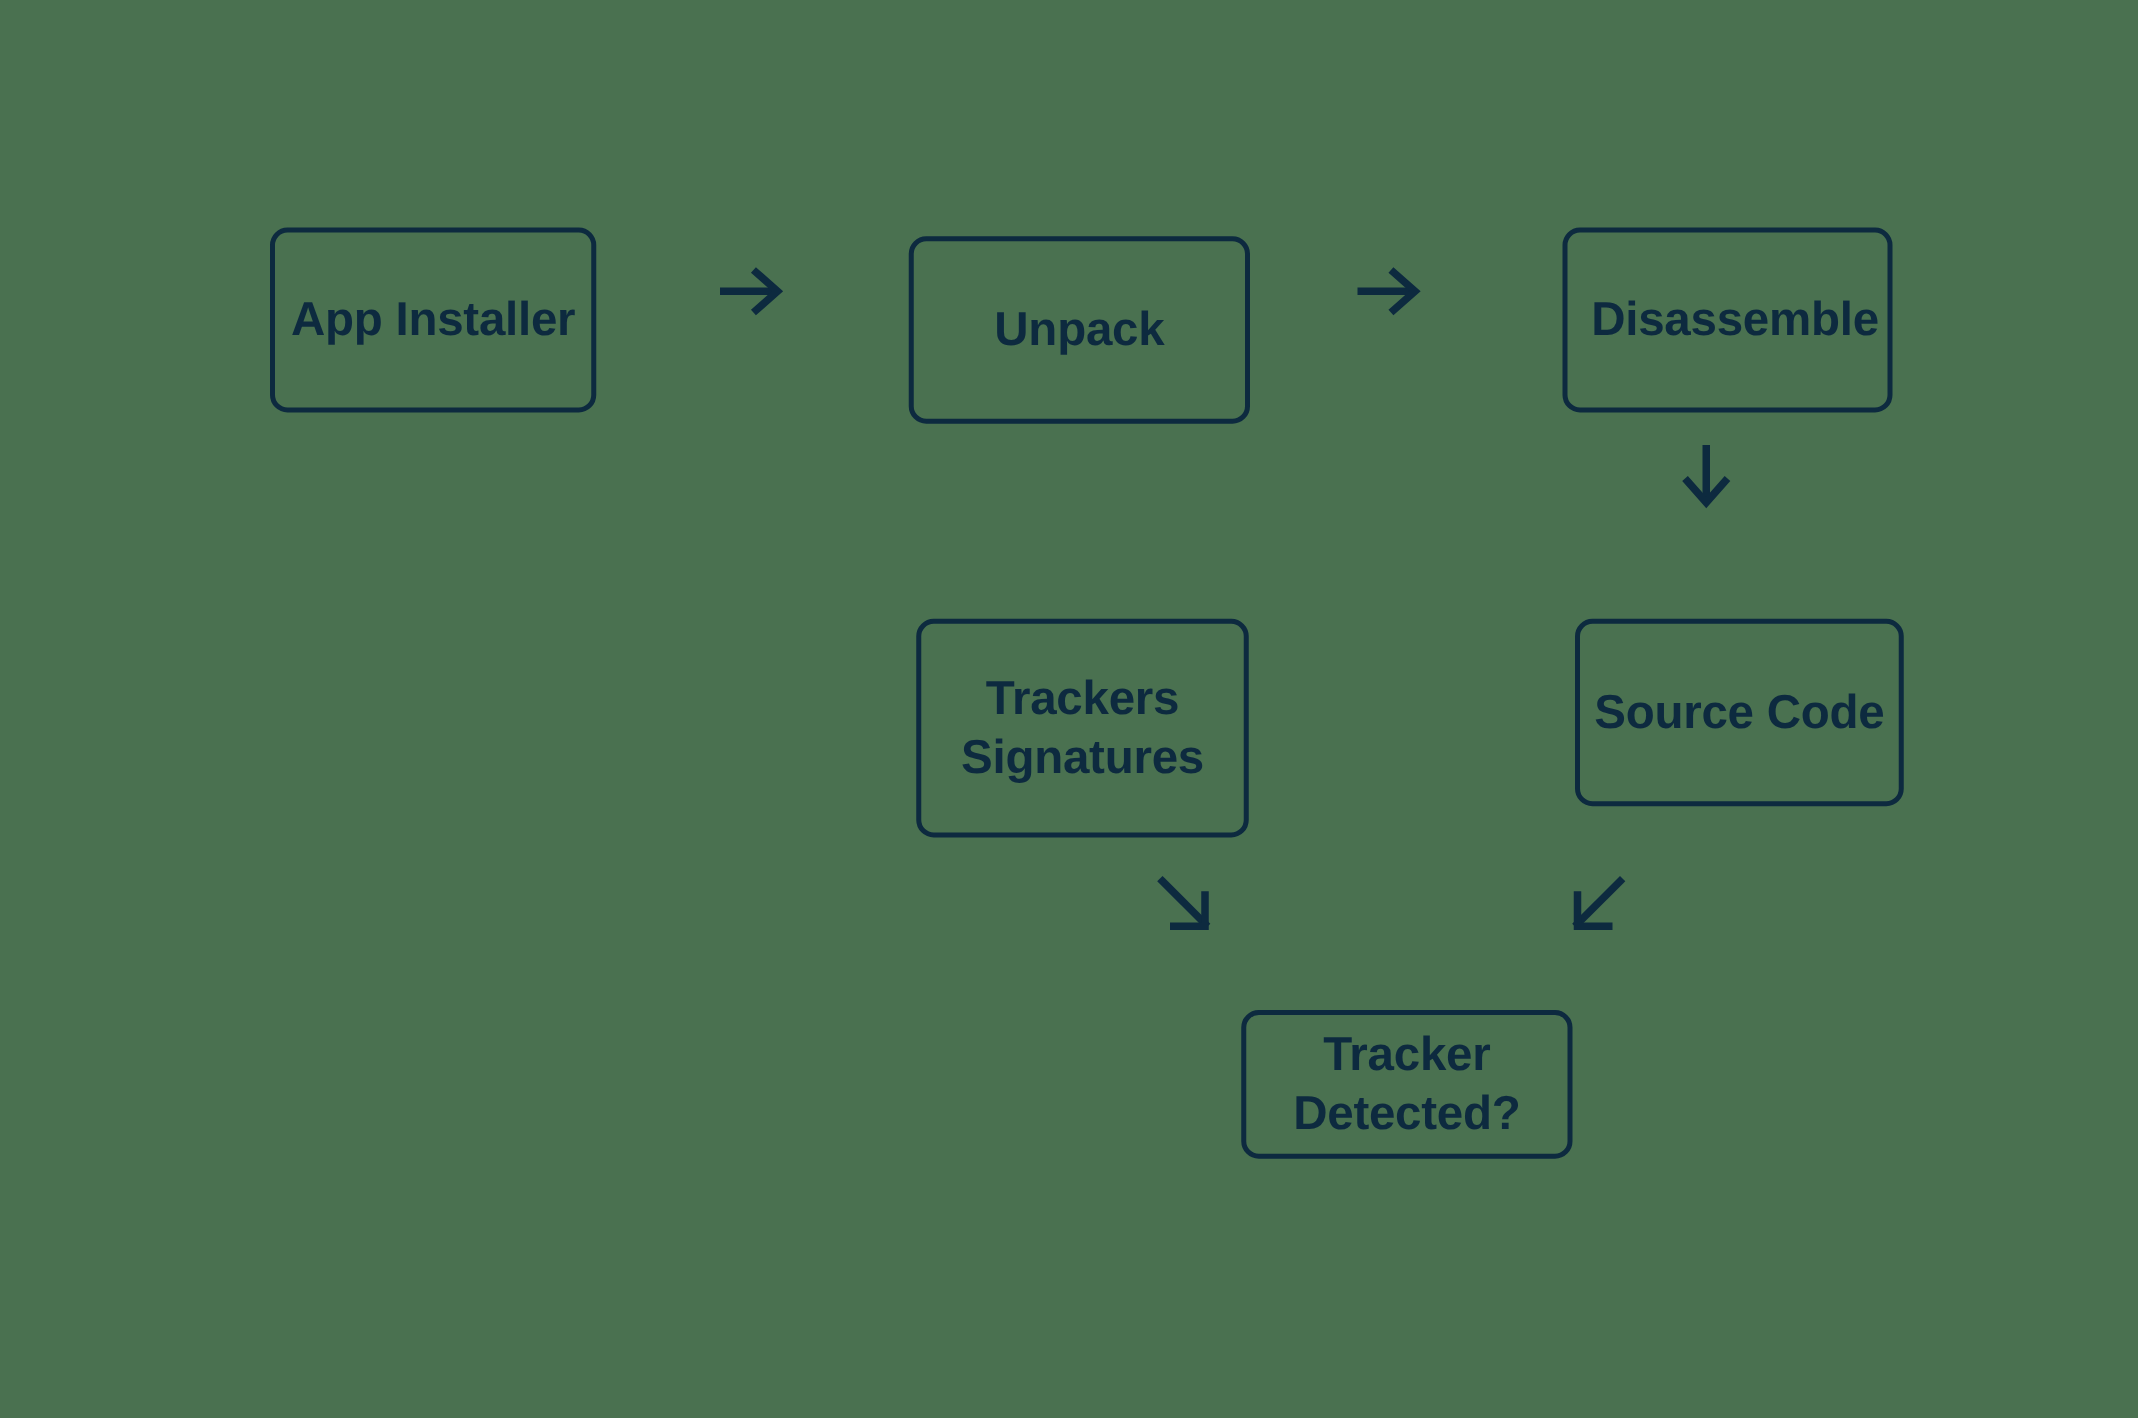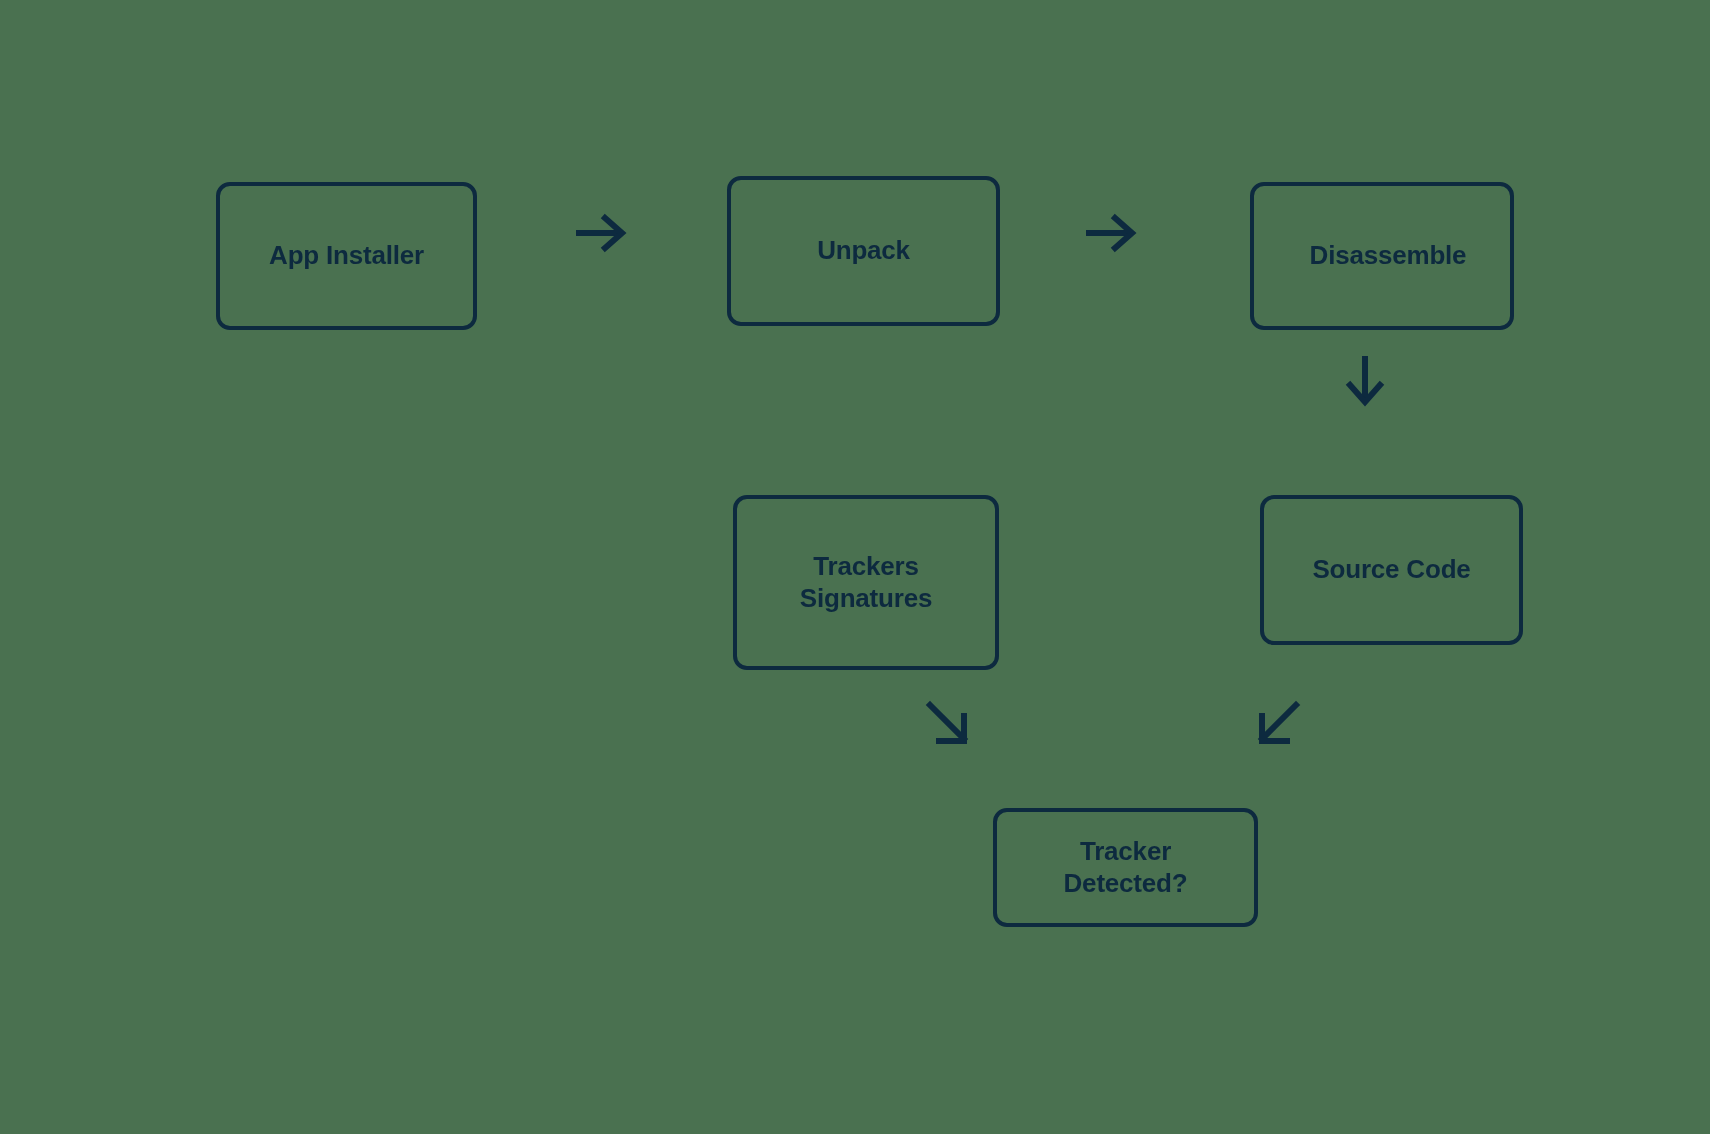--- a/index.html
+++ b/index.html
@@ -25,21 +25,21 @@
     border-radius: 14px;
     display: flex;
     align-items: center;
     justify-content: center;
     text-align: center;
   }
   .node-label {
     color: #0d2a3f;
     font-family: "Liberation Sans", sans-serif;
     font-weight: bold;
-    font-size: 26px;
+    font-size: 38px;
     line-height: 1.22;
     letter-spacing: -0.2px;
     white-space: pre-line;
     padding: 0 10px;
   }
   .arrow {
     position: absolute;
   }
   .arrow svg {
     display: block;
@@ -47,21 +47,21 @@
   }
 </style>
 </head>
 <body>
 
 <div id="canvas" style="background: rgb(74, 113, 80);">
 
 <div class="node" style="left: 216px; top: 182px; width: 261px; height: 148px; border-color: rgb(13, 42, 63);">
       <div class="node-label" style="color: rgb(13, 42, 63);">App Installer</div>
     </div>
-    <div class="node" style="left: 727px; top: 176px; width: 273px; height: 150px; border-color: rgb(13, 42, 63);">
+    <div class="node" style="left: 727px; top: 189px; width: 273px; height: 150px; border-color: rgb(13, 42, 63);">
       <div class="node-label" style="color: rgb(13, 42, 63);">Unpack</div>
     </div>
     <div class="node" style="left: 1250px; top: 182px; width: 264px; height: 148px; border-color: rgb(13, 42, 63); padding-left: 12px;">
       <div class="node-label" style="color: rgb(13, 42, 63);">Disassemble</div>
     </div>
     <div class="node" style="left: 733px; top: 495px; width: 266px; height: 175px; border-color: rgb(13, 42, 63);">
       <div class="node-label" style="color: rgb(13, 42, 63);">Trackers
 Signatures</div>
     </div>
     <div class="node" style="left: 1250px; top: 495px; width: 263px; height: 150px; border-color: rgb(13, 42, 63); margin-left: 10px;">

